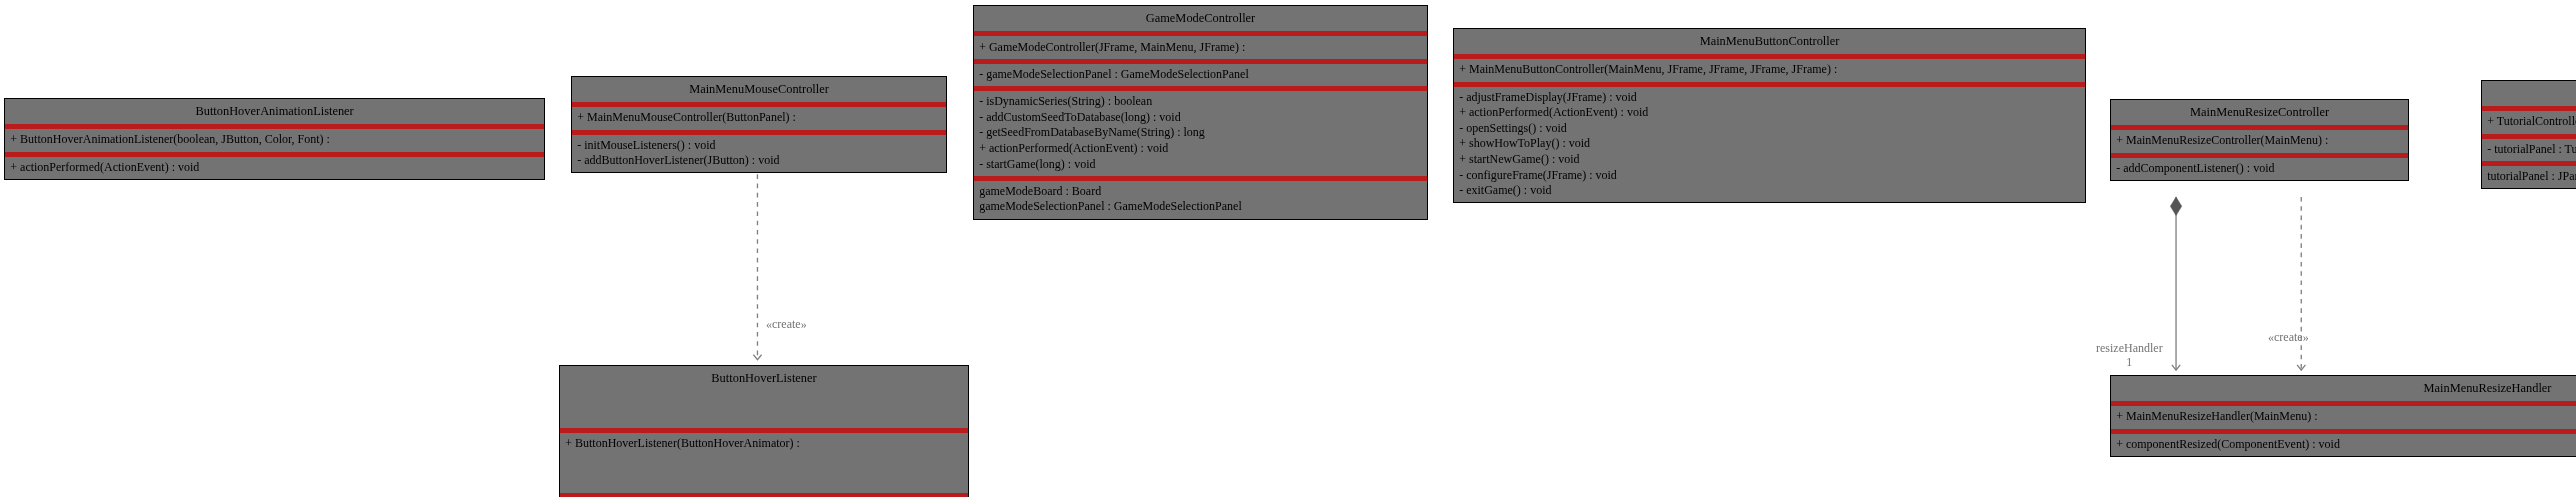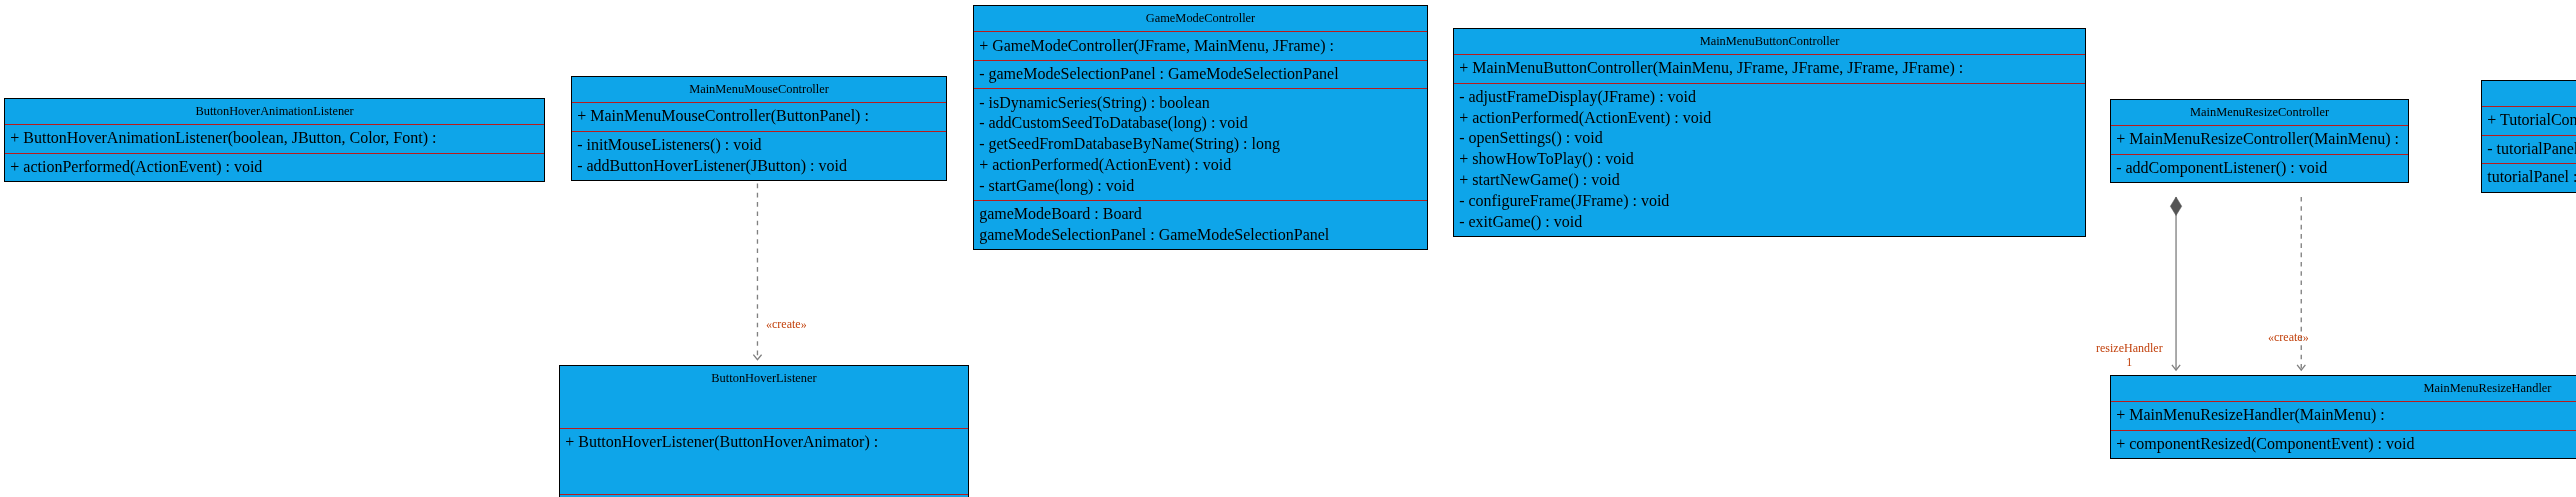--- a/index.html
+++ b/index.html
@@ -7,50 +7,50 @@
     width:2866px;height:498px;position:relative;overflow:hidden;
     font-family:"Liberation Serif","DejaVu Serif",serif;
     color:#000000;
   }
   .canvas{position:absolute;left:0;top:0;width:2866px;height:498px;}
 
   
   .uml-class{
     position:absolute;
     box-sizing:border-box;
-    background:#0ea5e9;
+    background:#737373;
     border:1px solid #000000;
     display:flex;flex-direction:column;
   }
   .uml-compartment{
     box-sizing:border-box;
-    border-top:1px solid #b91c1c;
+    border-top:5px solid #b91c1c;
     padding:3.1px 5.2px 3.6px 5.2px;
-    font-size:16px;
+    font-size:12px;
     line-height:1.30;
     white-space:nowrap;
   }
   .uml-compartment:first-child{border-top:none;}
   .uml-name{
     text-align:center;
     padding:4.6px 5.2px 5.2px 5.2px;
     font-size:12.4px;
     line-height:1.25;
   }
   .uml-row{white-space:nowrap;}
 
   
   .links{position:absolute;left:0;top:0;width:2866px;height:498px;pointer-events:none;}
 
   .edge-label{
     position:absolute;
     font-size:12px;
     line-height:1.2;
     white-space:nowrap;
-    color:#c2410c;
+    color:#737373;
   }
 </style>
 </head>
 <body>
 
 <div class="canvas">
 
   <svg class="links" viewBox="0 0 5562 966" width="2866" height="498" xmlns="http://www.w3.org/2000/svg">
     <defs>
       <marker id="openArrow" markerWidth="26" markerHeight="26" refX="11" refY="9" orient="auto" markerUnits="userSpaceOnUse">

